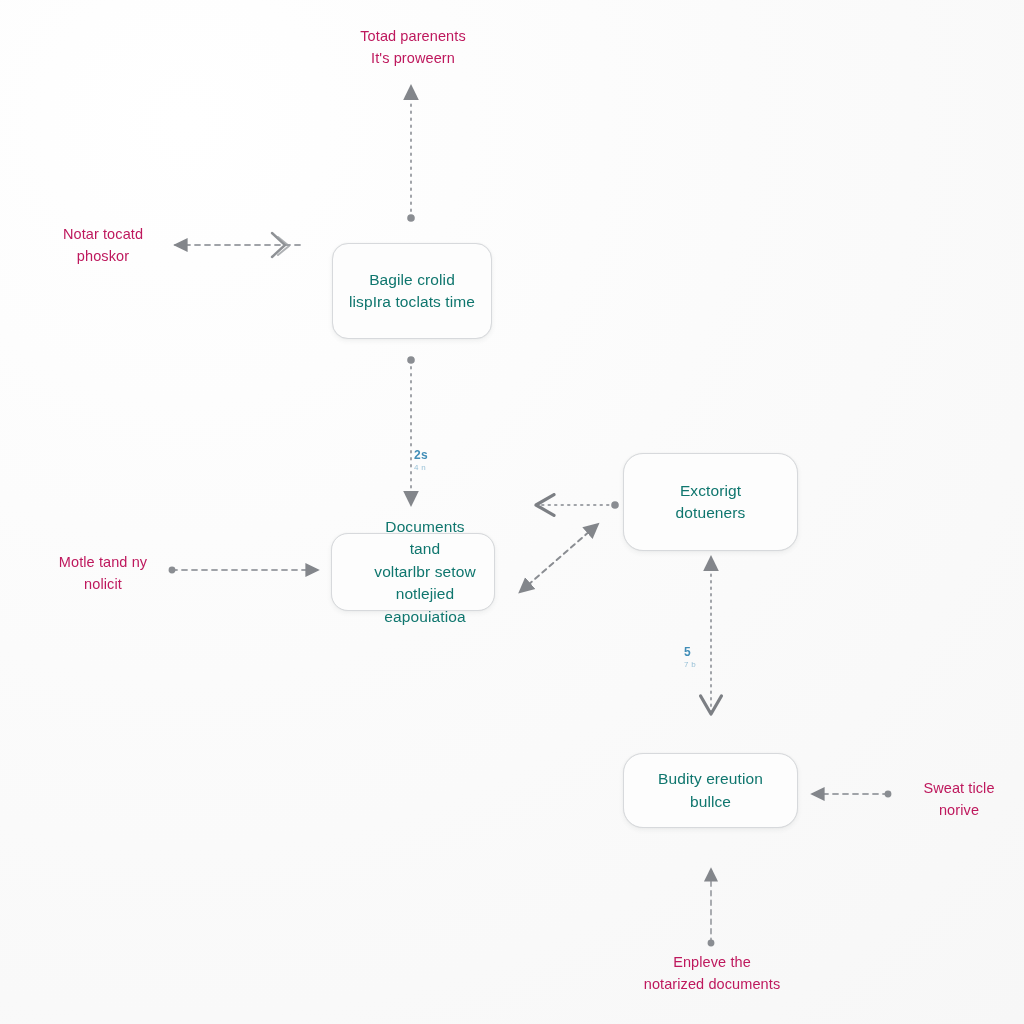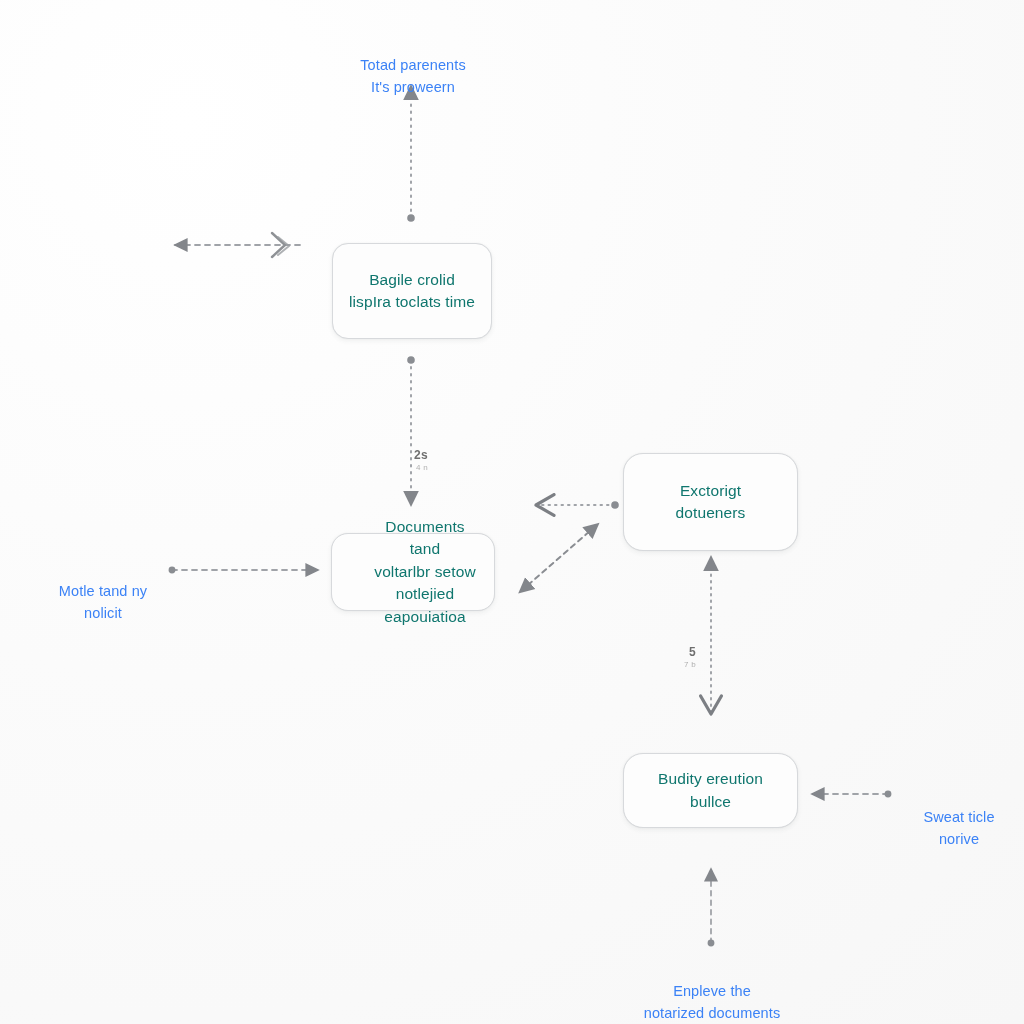--- a/index.html
+++ b/index.html
@@ -56,42 +56,41 @@
   .node.rounded-sm { border-radius: 20px; }
 
   #node-booking   { left: 332px; top: 243px; width: 160px; height: 96px; }
   #node-documents { left: 331px; top: 533px; width: 164px; height: 78px; border-radius: 17px; padding-left: 24px; }
   #node-escort    { left: 623px; top: 453px; width: 175px; height: 98px; }
   #node-buddy     { left: 623px; top: 753px; width: 175px; height: 75px; }
 
   
   .caption {
     position: absolute;
-    color: #3b82f6;
+    color: #be185d;
     font-size: 14.5px;
     line-height: 1.5;
     text-align: center;
     white-space: pre-line;
     letter-spacing: 0.1px;
-    margin-top: 29px;
   }
   #cap-top    { left: 320px; top: 26px;  width: 186px; }
   #cap-left-1 { left: 18px;  top: 224px; width: 170px; }
   #cap-left-2 { left: 18px;  top: 552px; width: 170px; }
   #cap-right  { left: 893px; top: 778px; width: 132px; }
   #cap-bottom { left: 612px; top: 952px; width: 200px; }
 
   
   .edge-label {
     position: absolute;
-    color: #404040;
+    color: #0369a1;
     font-size: 12px;
     font-weight: bold;
     line-height: 1.15;
-    text-align: right;
+    text-align: left;
     white-space: pre-line;
     letter-spacing: 0.3px;
     opacity: 0.75;
   }
   #elabel-1 { left: 414px; top: 435px; }
   #elabel-2 { left: 684px; top: 632px; }
   .edge-label .sub {
     display: block;
     font-size: 8px;
     font-weight: normal;
@@ -186,20 +185,22 @@
 dotueners</span>
   </div>
 
   <div class="node rounded-sm" id="node-buddy">
     <span class="node-label">Budity ereution bullce</span>
   </div>
 
   <div class="caption" id="cap-top">Totad parenents
 It's proweern</div>
 
+  <div class="caption" id="cap-left-1">Notar tocatd
+phoskor</div>
 
   <div class="caption" id="cap-left-2">Motle tand ny
 nolicit</div>
 
   <div class="caption" id="cap-right">Sweat ticle
 norive</div>
 
   <div class="caption" id="cap-bottom">Enpleve the
 notarized documents</div>
 

